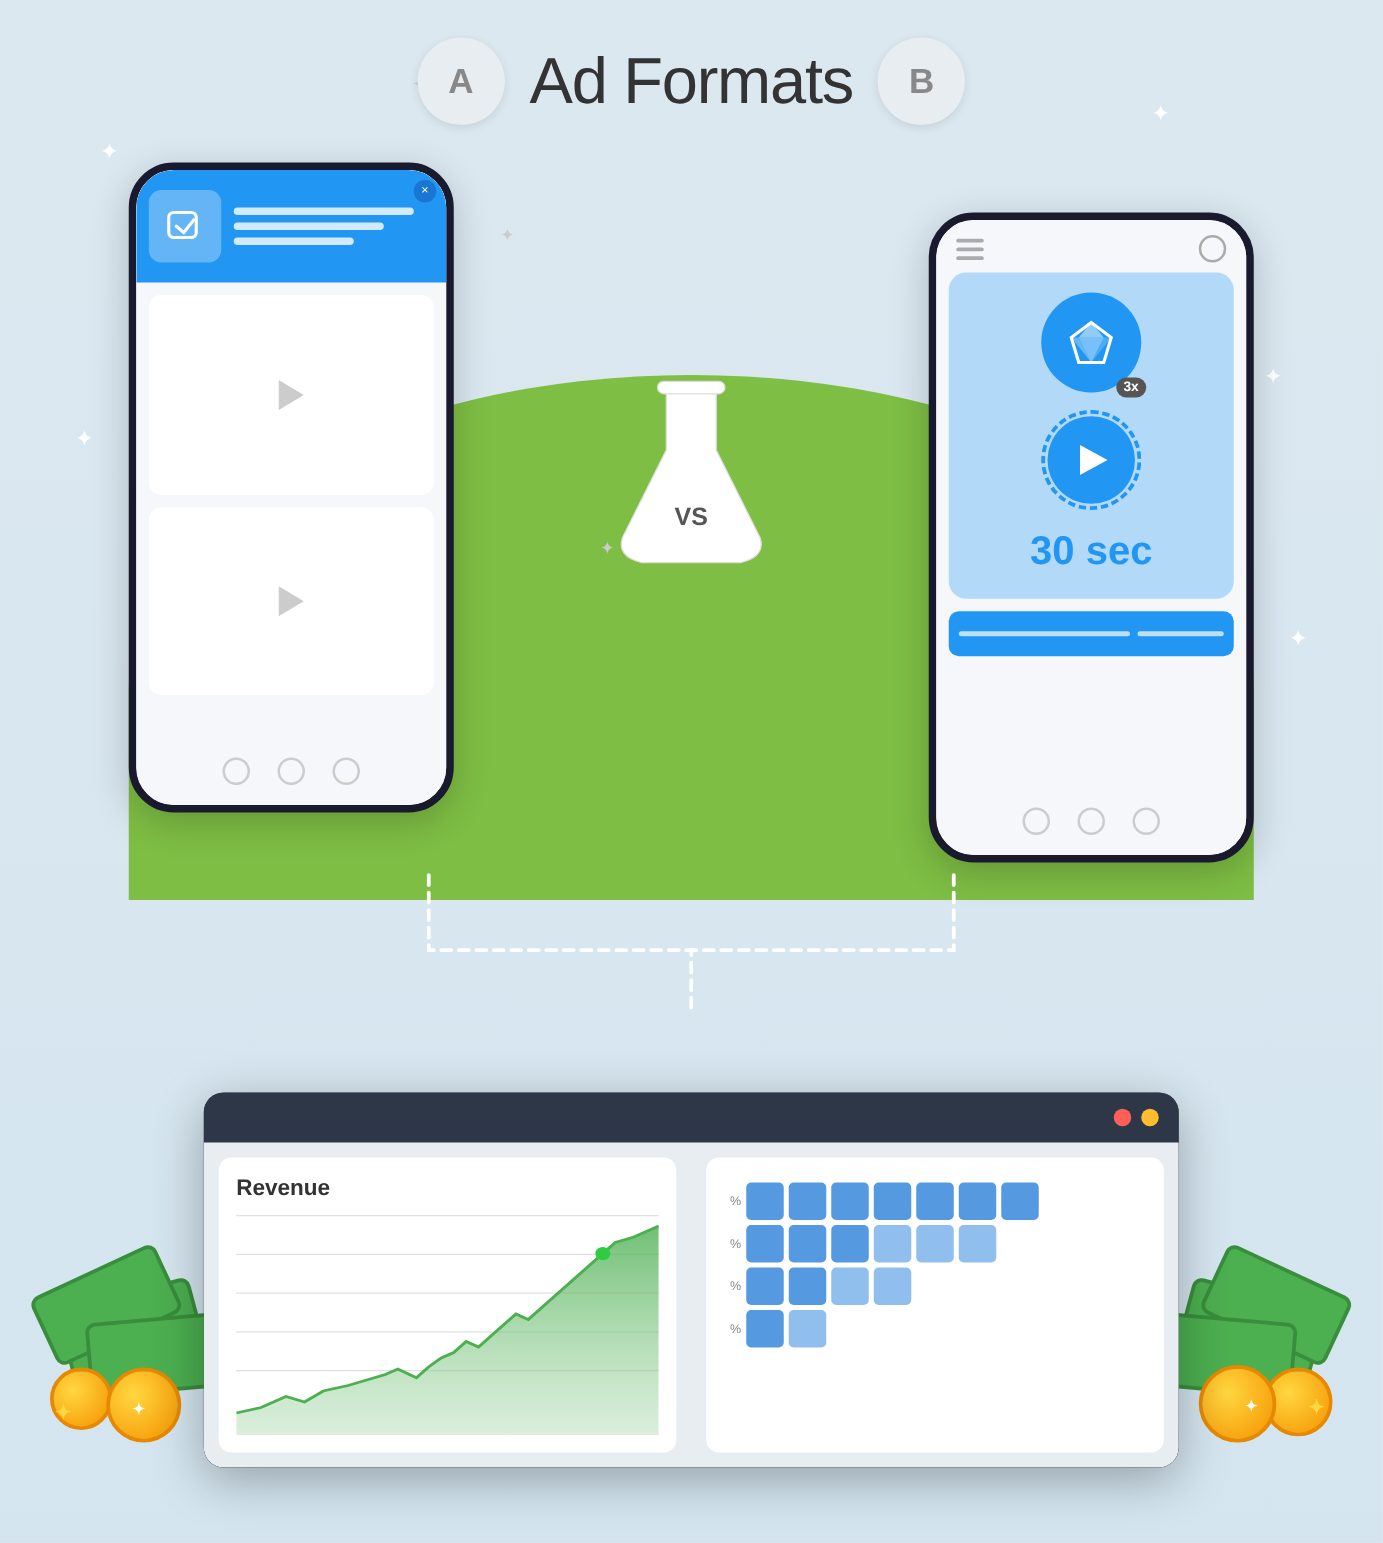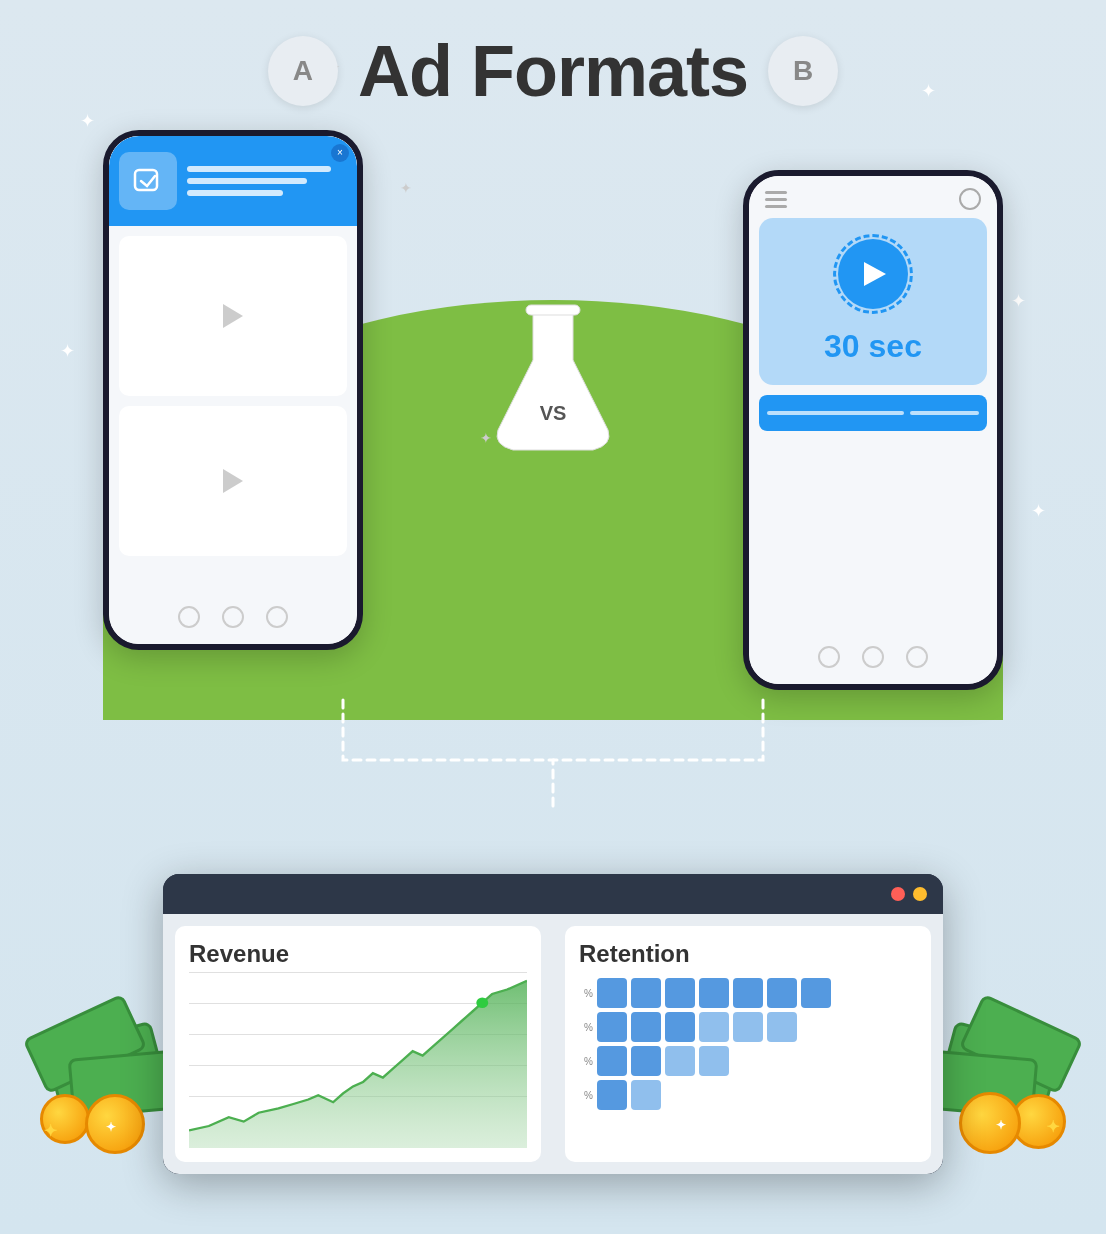--- a/index.html
+++ b/index.html
@@ -50,22 +50,22 @@
       display: flex;
       align-items: center;
       justify-content: center;
       font-size: 28px;
       font-weight: 700;
       color: #888;
       box-shadow: 0 2px 8px rgba(0,0,0,0.1);
     }
 
     .title {
-      font-size: 72px;
-      font-weight: 700;
+      font-size: 52px;
+      font-weight: 400;
       color: #333;
       letter-spacing: -1px;
     }
 
     
     .sparkle {
       position: absolute;
       color: white;
       font-size: 18px;
       pointer-events: none;
@@ -382,21 +382,21 @@
       flex: 1;
       background: white;
       margin: 12px;
       border-radius: 10px;
       padding: 14px;
       position: relative;
       overflow: hidden;
     }
 
     .chart-title {
-      font-size: 24px;
+      font-size: 18px;
       font-weight: 700;
       color: #333;
       margin-bottom: 10px;
     }
 
     .h-line {
       height: 1px;
       background: #e0e0e0;
       margin-bottom: 30px;
     }
@@ -543,20 +543,30 @@
         <div class="hamburger-icon">
           <span></span>
             <span></span>
             <span></span>
         </div>
         <div class="circle-btn"></div>
       </div>
 
       <div class="reward-area">
 
+        <div class="diamond-circle">
+          <svg class="diamond-svg" viewBox="0 0 44 44" fill="none">
+            <polygon points="22,6 38,18 32,38 12,38 6,18" fill="none" stroke="white" stroke-width="2.5"></polygon>
+            <polygon points="22,6 12,18 32,18" fill="white" opacity="0.5"></polygon>
+            <polygon points="12,18 22,38 6,18" fill="white" opacity="0.3"></polygon>
+            <polygon points="32,18 22,38 38,18" fill="white" opacity="0.2"></polygon>
+            <polygon points="12,18 32,18 22,38" fill="white" opacity="0.4"></polygon>
+          </svg>
+          <div class="badge-3x">3x</div>
+        </div>
 
         <div class="play-circle">
           <div class="play-circle-border"></div>
           <div class="play-circle-bg">
             <div class="play-triangle"></div>
           </div>
         </div>
 
         <div class="sec-label">30 sec</div>
       </div>
@@ -642,21 +652,20 @@
           </linearGradient>
         </defs>
         <path d="M0,180 L20,175 L40,165 L55,170 L70,160 L90,155 L105,150 L120,145 L130,140 L145,148 L155,138 L165,130 L175,125 L185,115 L195,120 L205,110 L215,100 L225,90 L235,95 L245,85 L255,75 L265,65 L275,55 L285,45 L295,35 L305,25 L320,20 L340,10 L340,200 L0,200 Z" fill="url(#greenGrad)"></path>
         <path d="M0,180 L20,175 L40,165 L55,170 L70,160 L90,155 L105,150 L120,145 L130,140 L145,148 L155,138 L165,130 L175,125 L185,115 L195,120 L205,110 L215,100 L225,90 L235,95 L245,85 L255,75 L265,65 L275,55 L285,45 L295,35 L305,25 L320,20 L340,10" fill="none" stroke="#4caf50" stroke-width="2.5"></path>
 
         <circle cx="295" cy="35" r="6" fill="#2ecc40"></circle>
       </svg>
     </div>
 
     <div class="chart-panel">
-      <div class="chart-title">Retention</div>
       <div class="retention-grid">
 
         <div class="retention-row">
           <span class="ret-label">%</span>
           <div class="ret-cell filled-dark"></div>
           <div class="ret-cell filled-dark"></div>
           <div class="ret-cell filled-dark"></div>
           <div class="ret-cell filled-dark"></div>
           <div class="ret-cell filled-dark"></div>
           <div class="ret-cell filled-dark"></div>

